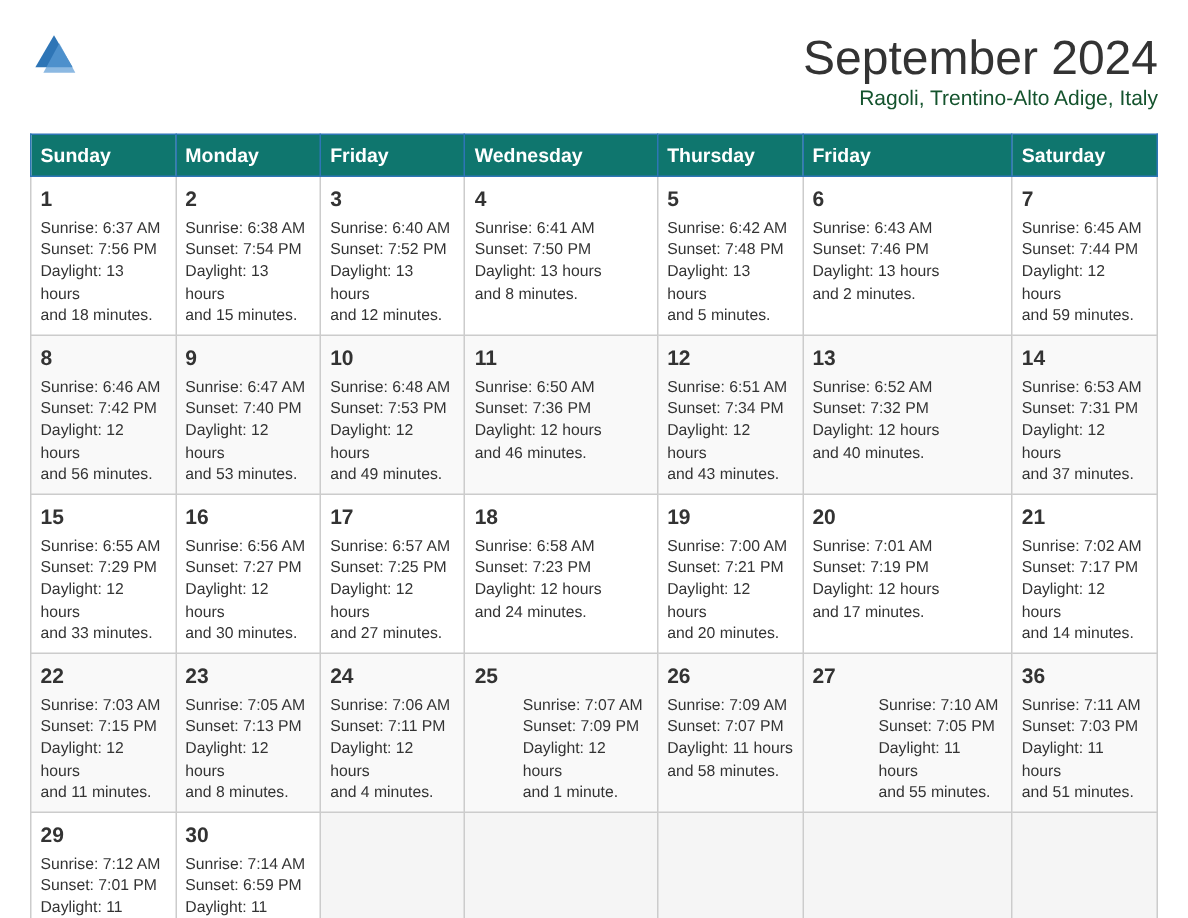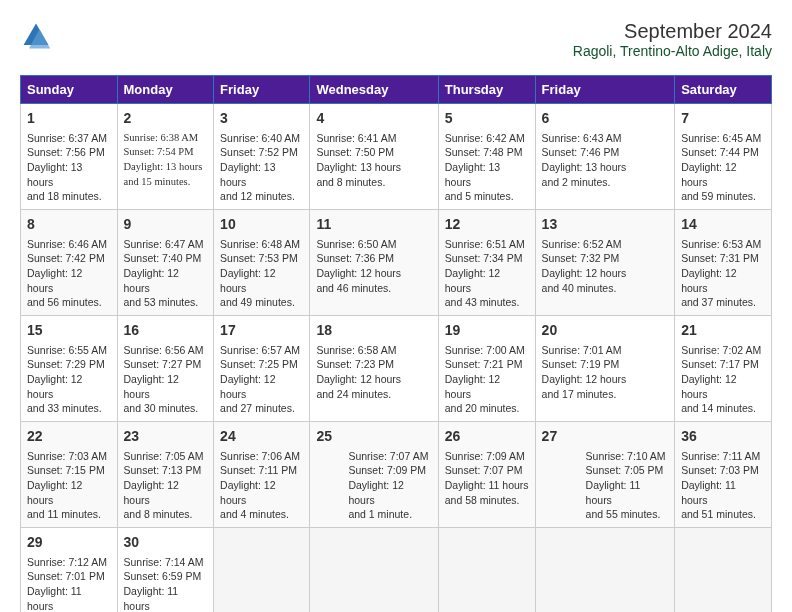--- a/index.html
+++ b/index.html
@@ -31,35 +31,35 @@
       color: #1a6dbf;
     }
     .logo-icon {
       width: 32px;
       height: 32px;
     }
     .title-block {
       text-align: right;
     }
     .month-title {
-      font-size: 20px;
+      font-size: 32px;
       font-weight: normal;
       color: #333;
     }
     .subtitle {
       font-size: 14px;
       color: #14532d;
     }
     table {
       width: 100%;
       border-collapse: collapse;
       font-size: 11px;
     }
     thead tr th {
-      background-color: #4c1d95;
+      background-color: #0f766e;
       color: #fff;
       text-align: left;
       padding: 6px 6px;
       font-size: 13px;
       font-weight: bold;
       border: 1px solid #2e75b6;
     }
     tbody tr td {
       border: 1px solid #ccc;
       vertical-align: top;
@@ -118,21 +118,21 @@
       <tr>
         <td>
           <span class="day-num">1</span>
           <div class="day-info" style="white-space: pre-line;">Sunrise: 6:37 AM
 Sunset: 7:56 PM
 Daylight: 13 hours
 and 18 minutes.</div>
         </td>
         <td>
           <span class="day-num">2</span>
-          <div class="day-info" style="white-space: pre-line; font-family: Liberation Serif, serif;">Sunrise: 6:38 AM
+          <div class="day-info" style="white-space: pre-line;">Sunrise: 6:38 AM
 Sunset: 7:54 PM
 Daylight: 13 hours
 and 15 minutes.</div>
         </td>
         <td>
           <span class="day-num">3</span>
           <div class="day-info" style="white-space: pre-line;">Sunrise: 6:40 AM
 Sunset: 7:52 PM
 Daylight: 13 hours
 and 12 minutes.</div>

